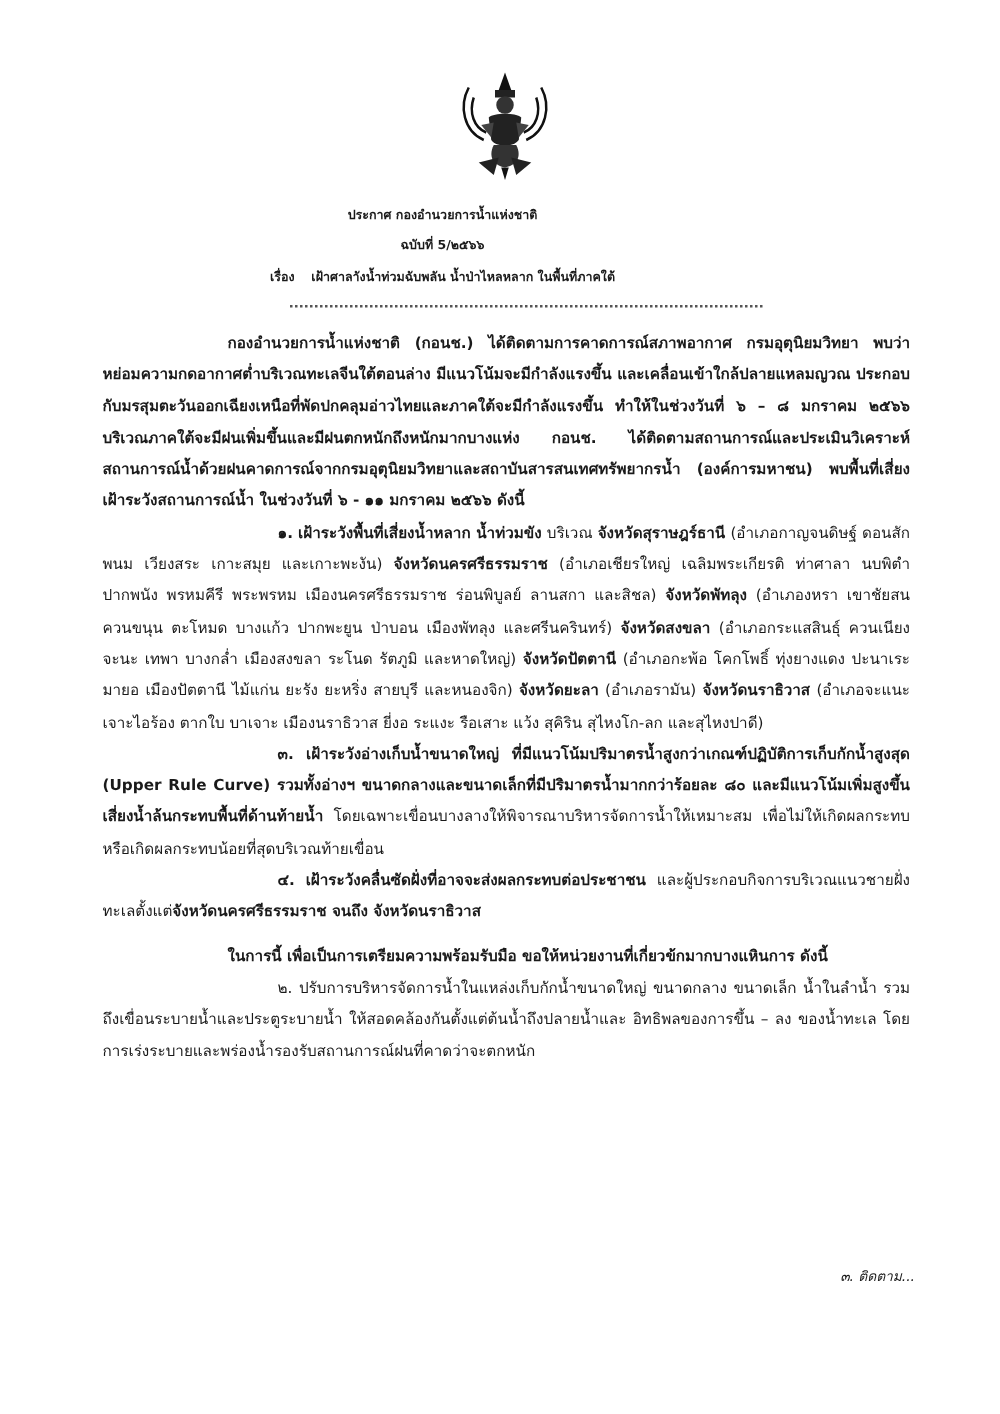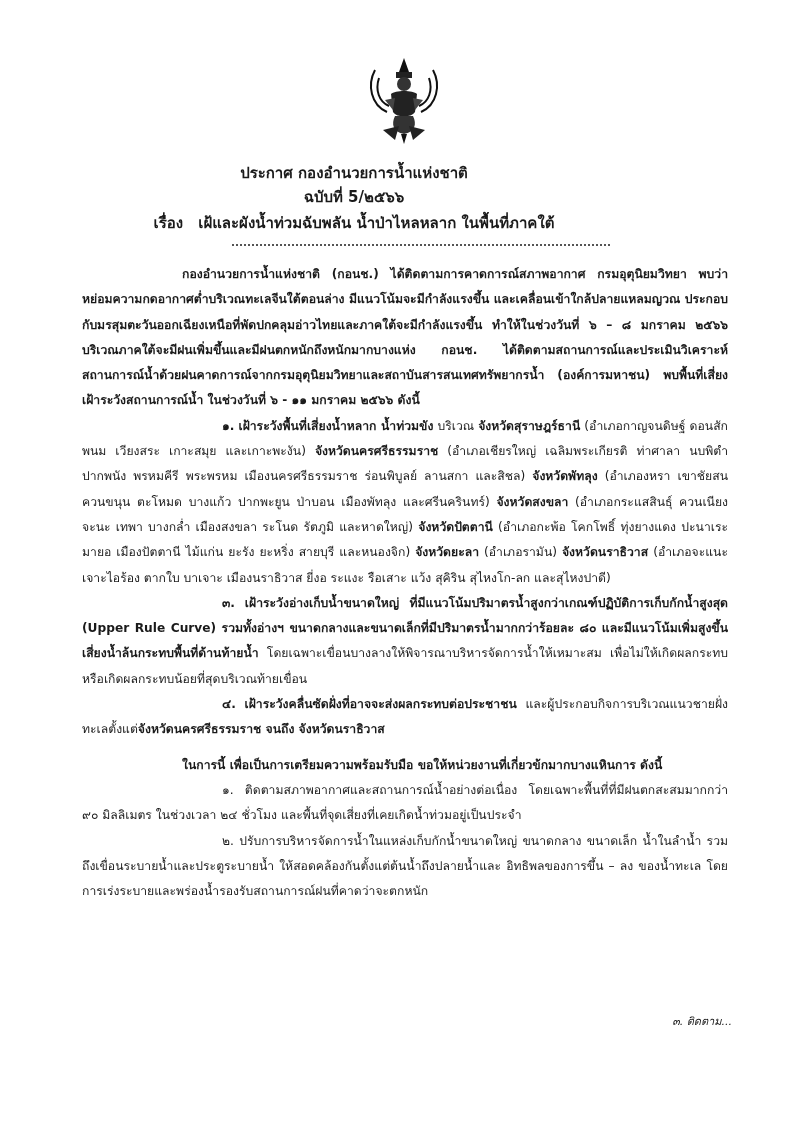--- a/index.html
+++ b/index.html
@@ -26,21 +26,21 @@
       top: 50px;
       width: 78px;
       height: 96px;
     }
     .heading {
       position: absolute;
       left: 0;
       width: 708px;
       text-align: center;
       font-weight: bold;
-      font-size: 15px;
+      font-size: 10px;
       line-height: 20px;
     }
     .h1 { top: 163px; left: 0; }
     .h2 { top: 187px; left: 0; }
     .h3 { top: 213px; }
     .subject-label { margin-right: 10px; }
     .divider {
       position: absolute;
       left: 232px;
       top: 244px;
@@ -92,21 +92,21 @@
     <path d="M30 66 C26 74, 28 82, 39 84 C50 82, 52 74, 48 66 Z" fill="#333"></path>
     <path d="M18 80 L34 76 L30 90 Z" fill="#222"></path>
     <path d="M60 80 L44 76 L48 90 Z" fill="#222"></path>
     <path d="M36 84 L42 84 L39 94 Z" fill="#111"></path>
   </svg>
 
   <div class="heading h1">ประกาศ กองอำนวยการน้ำแห่งชาติ</div>
   <div class="heading h2">ฉบับที่ 5/๒๕๖๖</div>
   <div class="heading h3">
     <span class="subject-label">เรื่อง</span>
-    <span>เฝ้และผังน้ำท่วมฉับพลัน น้ำป่าไหลหลาก ในพื้นที่ภาคใต้</span>
+    <span>เฝ้าศาลาังน้ำท่วมฉับพลัน น้ำป่าไหลหลาก ในพื้นที่ภาคใต้</span>
   </div>
   <div class="divider"></div>
 
   <div class="body">
     <p class="indent1">กองอำนวยการน้ำแห่งชาติ (กอนช.) ได้ติดตามการคาดการณ์สภาพอากาศ กรมอุตุนิยมวิทยา พบว่าหย่อมความกดอากาศต่ำบริเวณทะเลจีนใต้ตอนล่าง มีแนวโน้มจะมีกำลังแรงขึ้น และเคลื่อนเข้าใกล้ปลายแหลมญวณ ประกอบกับมรสุมตะวันออกเฉียงเหนือที่พัดปกคลุมอ่าวไทยและภาคใต้จะมีกำลังแรงขึ้น ทำให้ในช่วงวันที่ ๖ – ๘ มกราคม ๒๕๖๖ บริเวณภาคใต้จะมีฝนเพิ่มขึ้นและมีฝนตกหนักถึงหนักมากบางแห่ง กอนช. ได้ติดตามสถานการณ์และประเมินวิเคราะห์สถานการณ์น้ำด้วยฝนคาดการณ์จากกรมอุตุนิยมวิทยาและสถาบันสารสนเทศทรัพยากรน้ำ (องค์การมหาชน) พบพื้นที่เสี่ยงเฝ้าระวังสถานการณ์น้ำ ในช่วงวันที่ ๖ - ๑๑ มกราคม ๒๕๖๖ ดังนี้</p>
 
     <p class="indent2">
       <b>๑.</b>
       <b>เฝ้าระวังพื้นที่เสี่ยงน้ำหลาก น้ำท่วมขัง</b><span> บริเวณ </span><b>จังหวัดสุราษฎร์ธานี</b><span> (อำเภอกาญจนดิษฐ์ ดอนสัก พนม เวียงสระ  เกาะสมุย และเกาะพะงัน) </span><b>จังหวัดนครศรีธรรมราช</b><span> (อำเภอเชียรใหญ่ เฉลิมพระเกียรติ ท่าศาลา นบพิตำ ปากพนัง พรหมคีรี พระพรหม เมืองนครศรีธรรมราช ร่อนพิบูลย์  ลานสกา และสิชล) </span><b>จังหวัดพัทลุง</b><span> (อำเภองหรา เขาชัยสน ควนขนุน ตะโหมด บางแก้ว ปากพะยูน ป่าบอน เมืองพัทลุง และศรีนครินทร์) </span><b>จังหวัดสงขลา</b><span> (อำเภอกระแสสินธุ์ ควนเนียง จะนะ เทพา บางกล่ำ เมืองสงขลา ระโนด รัตภูมิ และหาดใหญ่) </span><b>จังหวัดปัตตานี</b><span> (อำเภอกะพ้อ โคกโพธิ์ ทุ่งยางแดง ปะนาเระ มายอ เมืองปัตตานี ไม้แก่น ยะรัง ยะหริ่ง สายบุรี และหนองจิก) </span><b>จังหวัดยะลา</b><span> (อำเภอรามัน) </span><b>จังหวัดนราธิวาส</b><span> (อำเภอจะแนะ เจาะไอร้อง ตากใบ บาเจาะ เมืองนราธิวาส ยี่งอ ระแงะ รือเสาะ แว้ง สุคิริน สุไหงโก-ลก และสุไหงปาดี)</span>
     </p>
@@ -119,24 +119,20 @@
 
     <p class="indent2">
       <b>๔.</b>
       <b>เฝ้าระวังคลื่นซัดฝั่งที่อาจจะส่งผลกระทบต่อประชาชน</b><span> และผู้ประกอบกิจการบริเวณแนวชายฝั่งทะเลตั้งแต่</span><b>จังหวัดนครศรีธรรมราช จนถึง จังหวัดนราธิวาส</b>
     </p>
 
     <div class="gap"></div>
 
     <p class="indent1">ในการนี้ เพื่อเป็นการเตรียมความพร้อมรับมือ ขอให้หน่วยงานที่เกี่ยวข้กมากบางแหินการ ดังนี้</p>
 
-    <p class="indent3">
-      <span>๑.</span>
-      <span>ติดตามสภาพอากาศและสถานการณ์น้ำอย่างต่อเนื่อง โดยเฉพาะพื้นที่ที่มีฝนตกสะสมมากกว่า ๙๐ มิลลิเมตร ในช่วงเวลา ๒๔ ชั่วโมง และพื้นที่จุดเสี่ยงที่เคยเกิดน้ำท่วมอยู่เป็นประจำ</span>
-    </p>
 
     <p class="indent3">
       <span>๒.</span>
       <span>ปรับการบริหารจัดการน้ำในแหล่งเก็บกักน้ำขนาดใหญ่ ขนาดกลาง ขนาดเล็ก น้ำในลำน้ำ รวมถึงเขื่อนระบายน้ำและประตูระบายน้ำ ให้สอดคล้องกันตั้งแต่ต้นน้ำถึงปลายน้ำและ อิทธิพลของการขึ้น – ลง ของน้ำทะเล โดยการเร่งระบายและพร่องน้ำรองรับสถานการณ์ฝนที่คาดว่าจะตกหนัก</span>
     </p>
   </div>
 
   <div class="footer-ref">๓. ติดตาม...</div>
 </div>
 

